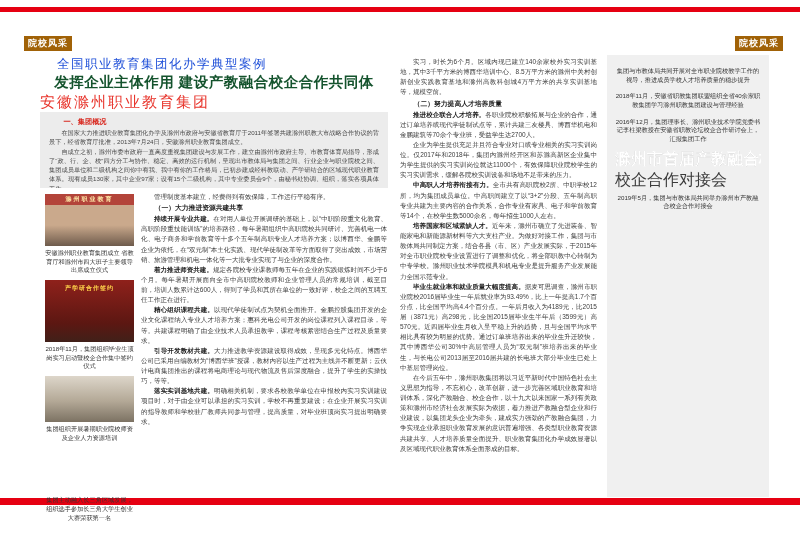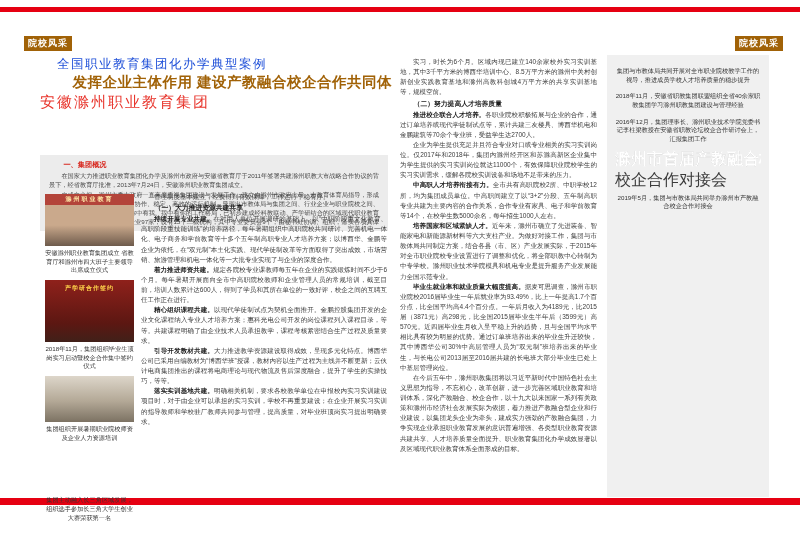--- a/index.html
+++ b/index.html
@@ -8,27 +8,27 @@
   .abs{position:absolute;}
   
   .top-bar{left:0;top:7px;width:800px;height:5px;background:#e60012;}
   .bottom-bar{left:0;top:498px;width:800px;height:7px;background:#e60012;}
   .badge{top:36px;background:#a16207;color:#fff;font-size:9px;font-weight:bold;
          padding:2px 4px;letter-spacing:1px;line-height:11px;}
   .badge-l{left:24px;} .badge-r{left:735px;}
   
   .kicker{left:40px;top:56px;width:348px;padding-left:17px;font-size:12.5px;
           font-weight:normal;color:#1d4ed8;letter-spacing:1.5px;box-sizing:border-box;}
-  .main-title{left:36px;top:73px;width:356px;text-align:right;font-size:14.5px;
-              font-weight:bold;color:#a16207;letter-spacing:.5px;}
+  .main-title{left:36px;top:73px;width:356px;text-align:center;font-size:14.5px;
+              font-weight:bold;color:#14532d;letter-spacing:.5px;}
   .sub-title{left:40px;top:93px;width:348px;text-align:left;font-size:15px;
              font-weight:normal;color:#e8342b;letter-spacing:2px;}
   
   .overview{left:40px;top:112px;width:348px;height:76px;background:#ececec;
-            padding:5px 9px;box-sizing:border-box;overflow:hidden;margin-top:43px;}
+            padding:5px 9px;box-sizing:border-box;overflow:hidden;}
   .overview h3{margin:0 0 1px 0;font-size:7.2px;color:#d8281f;text-indent:2em;}
   .overview p{margin:0;font-size:6.2px;line-height:1.5;text-align:justify;
               text-indent:2em;color:#474747;}
   
   .text-col{overflow:hidden;}
   .col-left{left:141px;top:192px;width:246px;height:312px;}
   .col-right{left:400px;top:57px;width:197px;height:446px;}
   .text-col h3{margin:2px 0 2px 0;font-size:7.6px;color:#d8281f;text-indent:2em;font-weight:bold;}
   .text-col h4{margin:1px 0;font-size:6.8px;color:#1d1d1d;text-indent:2em;font-weight:bold;}
   .text-col p{margin:0;font-size:6.5px;line-height:1.56;text-align:justify;

